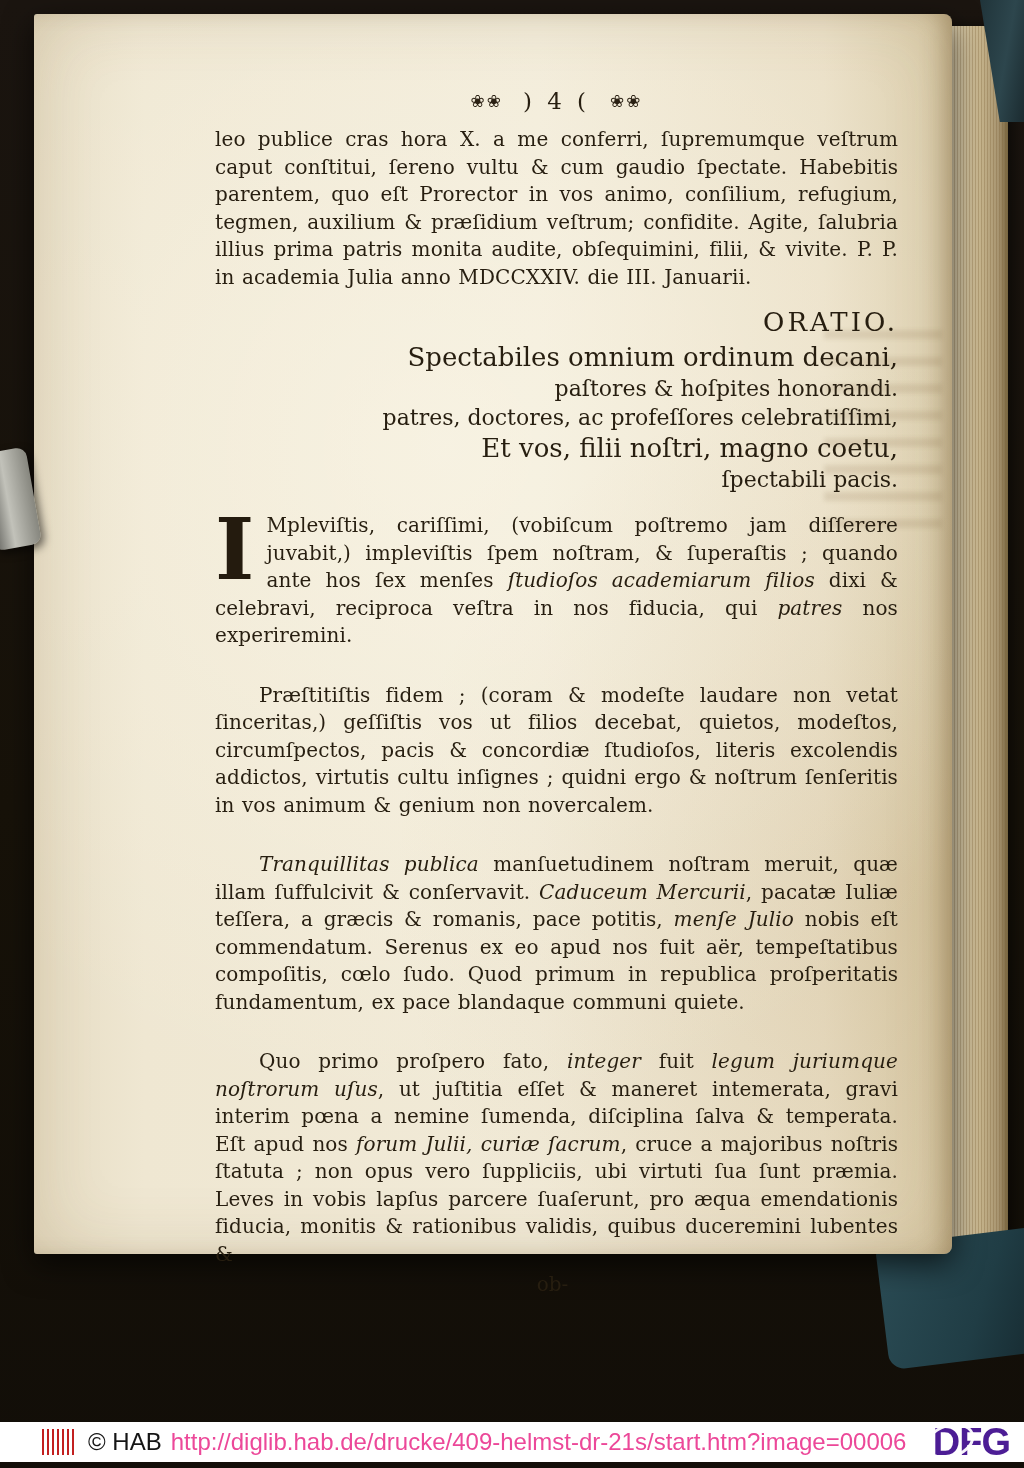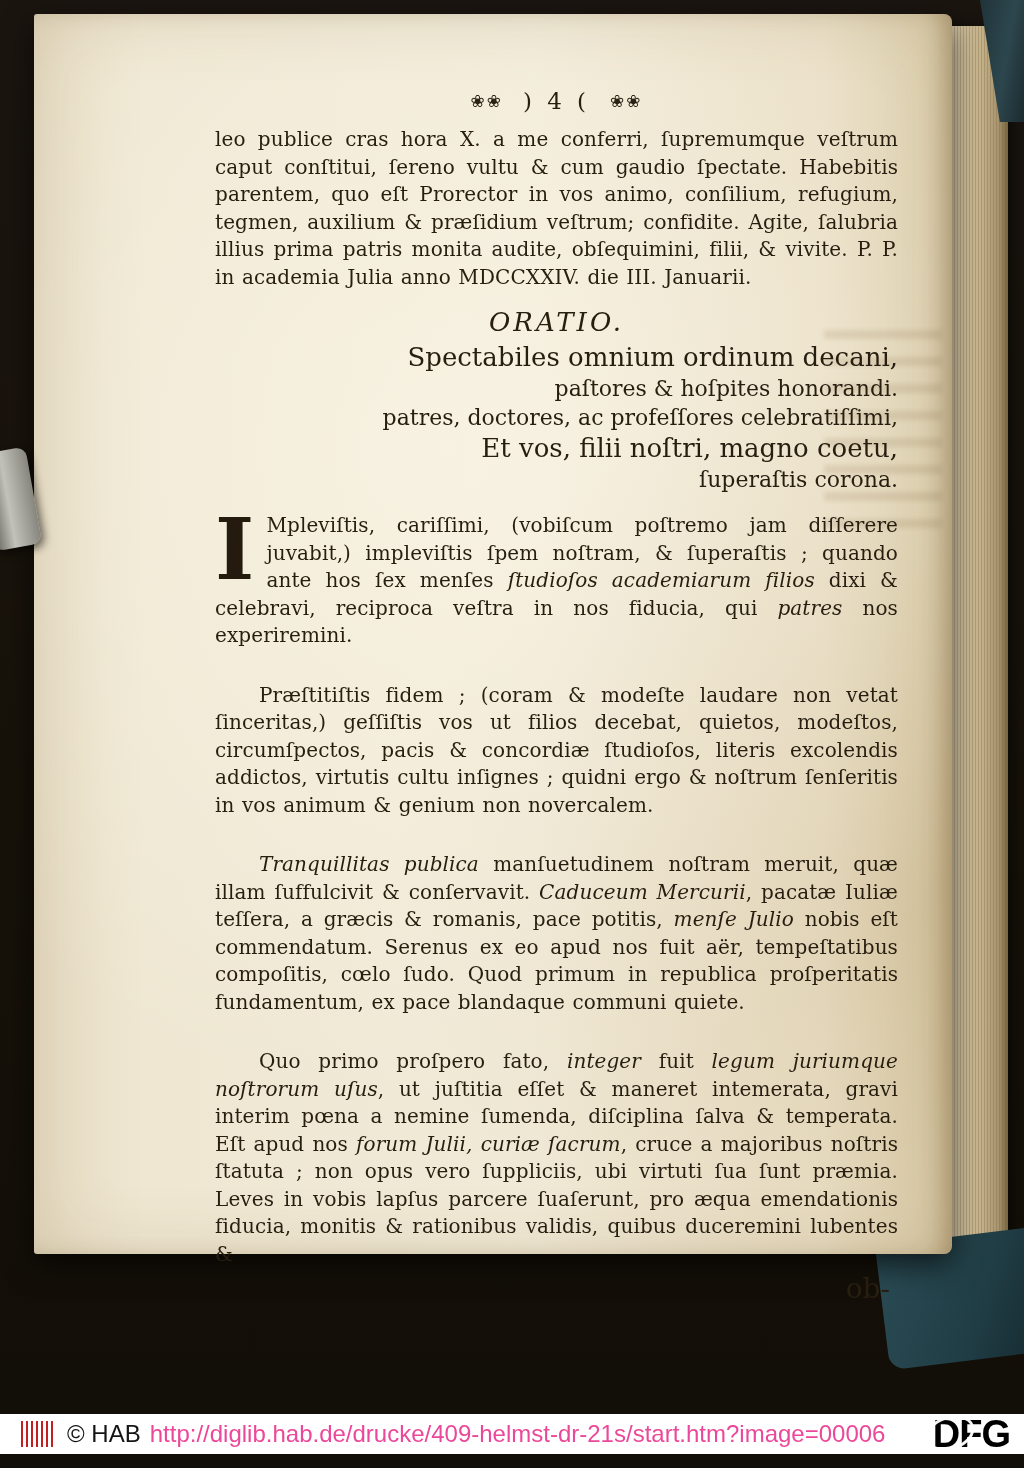--- a/index.html
+++ b/index.html
@@ -71,21 +71,21 @@
   }
   .orn { font-family: "DejaVu Sans", sans-serif; font-size: 17px; letter-spacing: 2px; color: #2b2114; }
   .pagenum { font-size: 23px; letter-spacing: 4px; }
 
   .intro {
     font-size: 20px; line-height: 27.5px; text-align: justify;
     word-spacing: 1px; letter-spacing: .1px;
   }
 
   .oratio {
-    text-align: center; font-weight: 400; font-style: italic;
+    text-align: right; font-weight: 400; 
     font-size: 26px; letter-spacing: 3px; margin-top: 16px;
   }
 
   .address { text-align: right; margin-top: 4px; }
   .addr-a { font-size: 26px; line-height: 33px; }
   .addr-b { font-size: 22px; line-height: 29px; }
 
   .body-block { margin-top: 18px; }
   .body-para {
     font-size: 20px; line-height: 27.5px; text-align: justify;
@@ -93,27 +93,27 @@
   }
   .body-para.indented { text-indent: 44px; margin-top: 32px; }
   .body-para.spaced { }
   .ital { font-style: italic; }
 
   .dropcap {
     float: left; font-size: 84px; line-height: 70px; font-weight: 700;
     padding: 3px 12px 0 0; color: #241b0e;
   }
 
-  .catchword-row { text-align: right; font-size: 28px; padding: 4px 8px 0 0; }
+  .catchword-row { text-align: center; font-size: 20px; padding: 4px 8px 0 0; }
 
   
   .footer {
-    position: absolute; left: 0; bottom: 14px; width: 1024px; height: 40px;
+    position: absolute; left: 0; bottom: 6px; width: 1024px; height: 40px;
     background: #ffffff; display: flex; align-items: center;
-    padding: 0 8px 0 21px; font-family: "Liberation Sans", sans-serif;
+    padding: 0 8px 0 42px; font-family: "Liberation Sans", sans-serif;
   }
   .barcode {
     flex: none; width: 32px; height: 26px; margin-right: 14px;
     background: repeating-linear-gradient(90deg, #c22020 0 2px, rgba(0,0,0,0) 2px 5px);
   }
   .cpy { display: flex; gap: 9px; align-items: baseline; white-space: nowrap;
          font-size: 24px; color: #151515; }
   .url { color: #ec4899; text-decoration: none; }
   .dfg {
     margin-left: auto; position: relative; font-weight: 700; font-size: 38px;
@@ -146,21 +146,21 @@
 
       <p class="intro">leo publice cras hora X. a me conferri, ſupremumque veſtrum caput conſtitui, ſereno vultu &amp; cum gaudio ſpectate.  Habebitis parentem, quo eſt Prorector in vos animo, conſilium, refugium, tegmen, auxilium &amp; præſidium veſtrum; confidite. Agite, ſalubria illius prima patris monita audite, obſequimini, filii, &amp; vivite.  P. P. in academia Julia anno MDCCXXIV. die III. Januarii.</p>
 
       <h2 class="oratio">ORATIO.</h2>
 
       <div class="address">
         <div class="addr-a">Spectabiles omnium ordinum decani,</div>
         <div class="addr-b">paſtores &amp; hoſpites honorandi.</div>
         <div class="addr-b">patres, doctores, ac profeſſores celebratiſſimi,</div>
         <div class="addr-a">Et vos, filii noſtri, magno coetu,</div>
-        <div class="addr-b">ſuperaſtis corona.</div>
+        <div class="addr-b">ſpectabili pacis.</div>
       </div>
 
       <div class="body-block" id="body-paragraphs">
           <p class="body-para"><span class="dropcap">I</span><span>Mpleviſtis, cariſſimi, (vobiſcum poſtremo jam diſſerere juvabit,) impleviſtis ſpem noſtram, &amp; ſuperaſtis ; quando ante hos ſex menſes </span><span class="ital">ſtudioſos academiarum filios</span><span> dixi &amp; celebravi, reciproca veſtra in nos fiducia, qui </span><span class="ital">patres</span><span> nos experiremini.</span></p>
           <p class="body-para indented"><span>Præſtitiſtis fidem ; (coram &amp; modeſte laudare non vetat ſinceritas,) geſſiſtis vos ut filios decebat, quietos, modeſtos, circumſpectos, pacis &amp; concordiæ ſtudioſos, literis excolendis addictos, virtutis cultu inſignes ; quidni ergo &amp; noſtrum ſenſeritis in vos animum &amp; genium non novercalem.</span></p>
           <p class="body-para indented"><span class="ital">Tranquillitas publica</span><span> manſuetudinem noſtram meruit, quæ illam ſuffulcivit &amp; conſervavit.  </span><span class="ital">Caduceum Mercurii</span><span>, pacatæ Iuliæ teſſera, a græcis &amp; romanis, pace potitis, </span><span class="ital">menſe Julio</span><span> nobis eſt commendatum.  Serenus ex eo apud nos fuit aër, tempeſtatibus compoſitis, cœlo ſudo.  Quod primum in republica proſperitatis fundamentum, ex pace blandaque communi quiete.</span></p>
           <p class="body-para indented spaced"><span>Quo primo proſpero fato, </span><span class="ital">integer</span><span> fuit </span><span class="ital">legum juriumque noſtrorum uſus</span><span>, ut juſtitia eſſet &amp; maneret intemerata, gravi interim pœna a nemine ſumenda, diſciplina ſalva &amp; temperata.  Eſt apud nos </span><span class="ital">forum Julii, curiæ ſacrum</span><span>, cruce a majoribus noſtris ſtatuta ; non opus vero ſuppliciis, ubi virtuti ſua ſunt præmia.  Leves in vobis lapſus parcere ſuaſerunt, pro æqua emendationis fiducia, monitis &amp; rationibus validis, quibus duceremini lubentes &amp;</span></p>
         </div>
 
       <div class="catchword-row">
@@ -171,19 +171,19 @@
   </div>
 
   <div class="holder-clip"></div>
 
   <div class="footer">
     <span class="barcode"></span>
     <span class="cpy">
       <span>© HAB</span>
       <a href="#" class="url">http://diglib.hab.de/drucke/409-helmst-dr-21s/start.htm?image=00006</a>
     </span>
-    <span class="dfg" style="color: #000000;">
+    <span class="dfg" style="color: #4c1d95;">
       <span>DFG</span>
       <span class="dfg-swoosh"></span>
     </span>
   </div>
 
 </div>
 
 </body></html>

